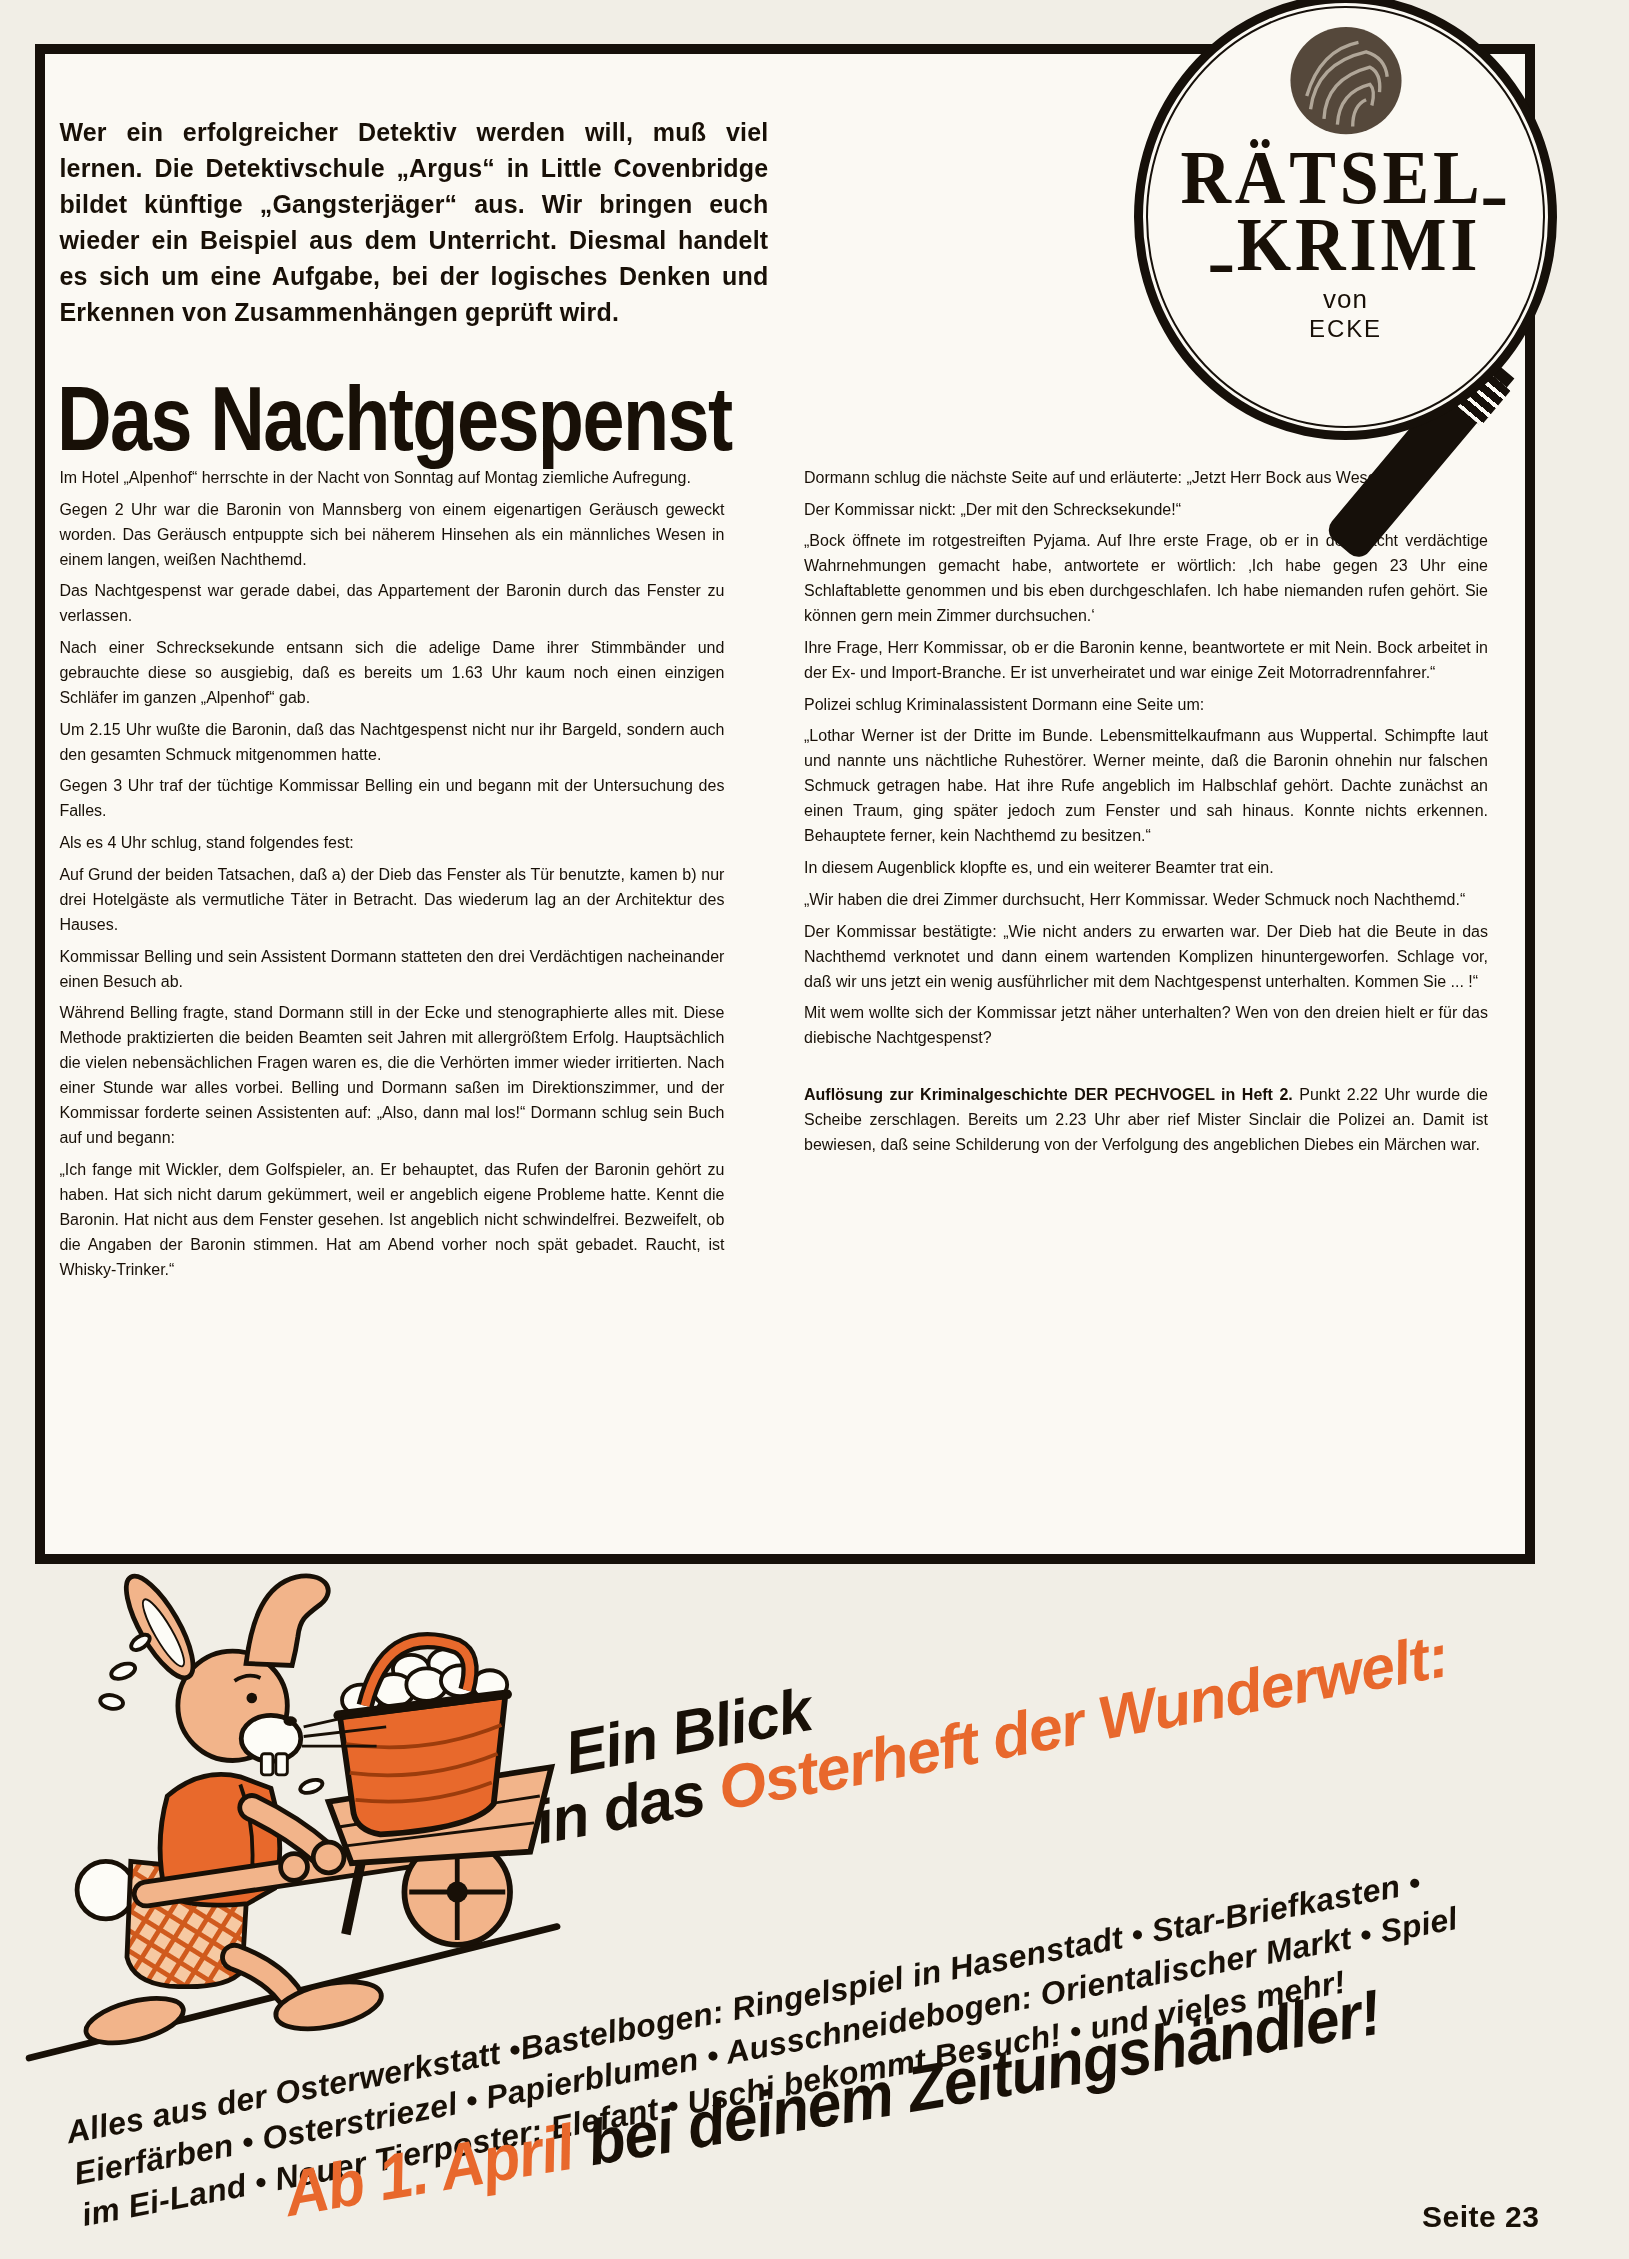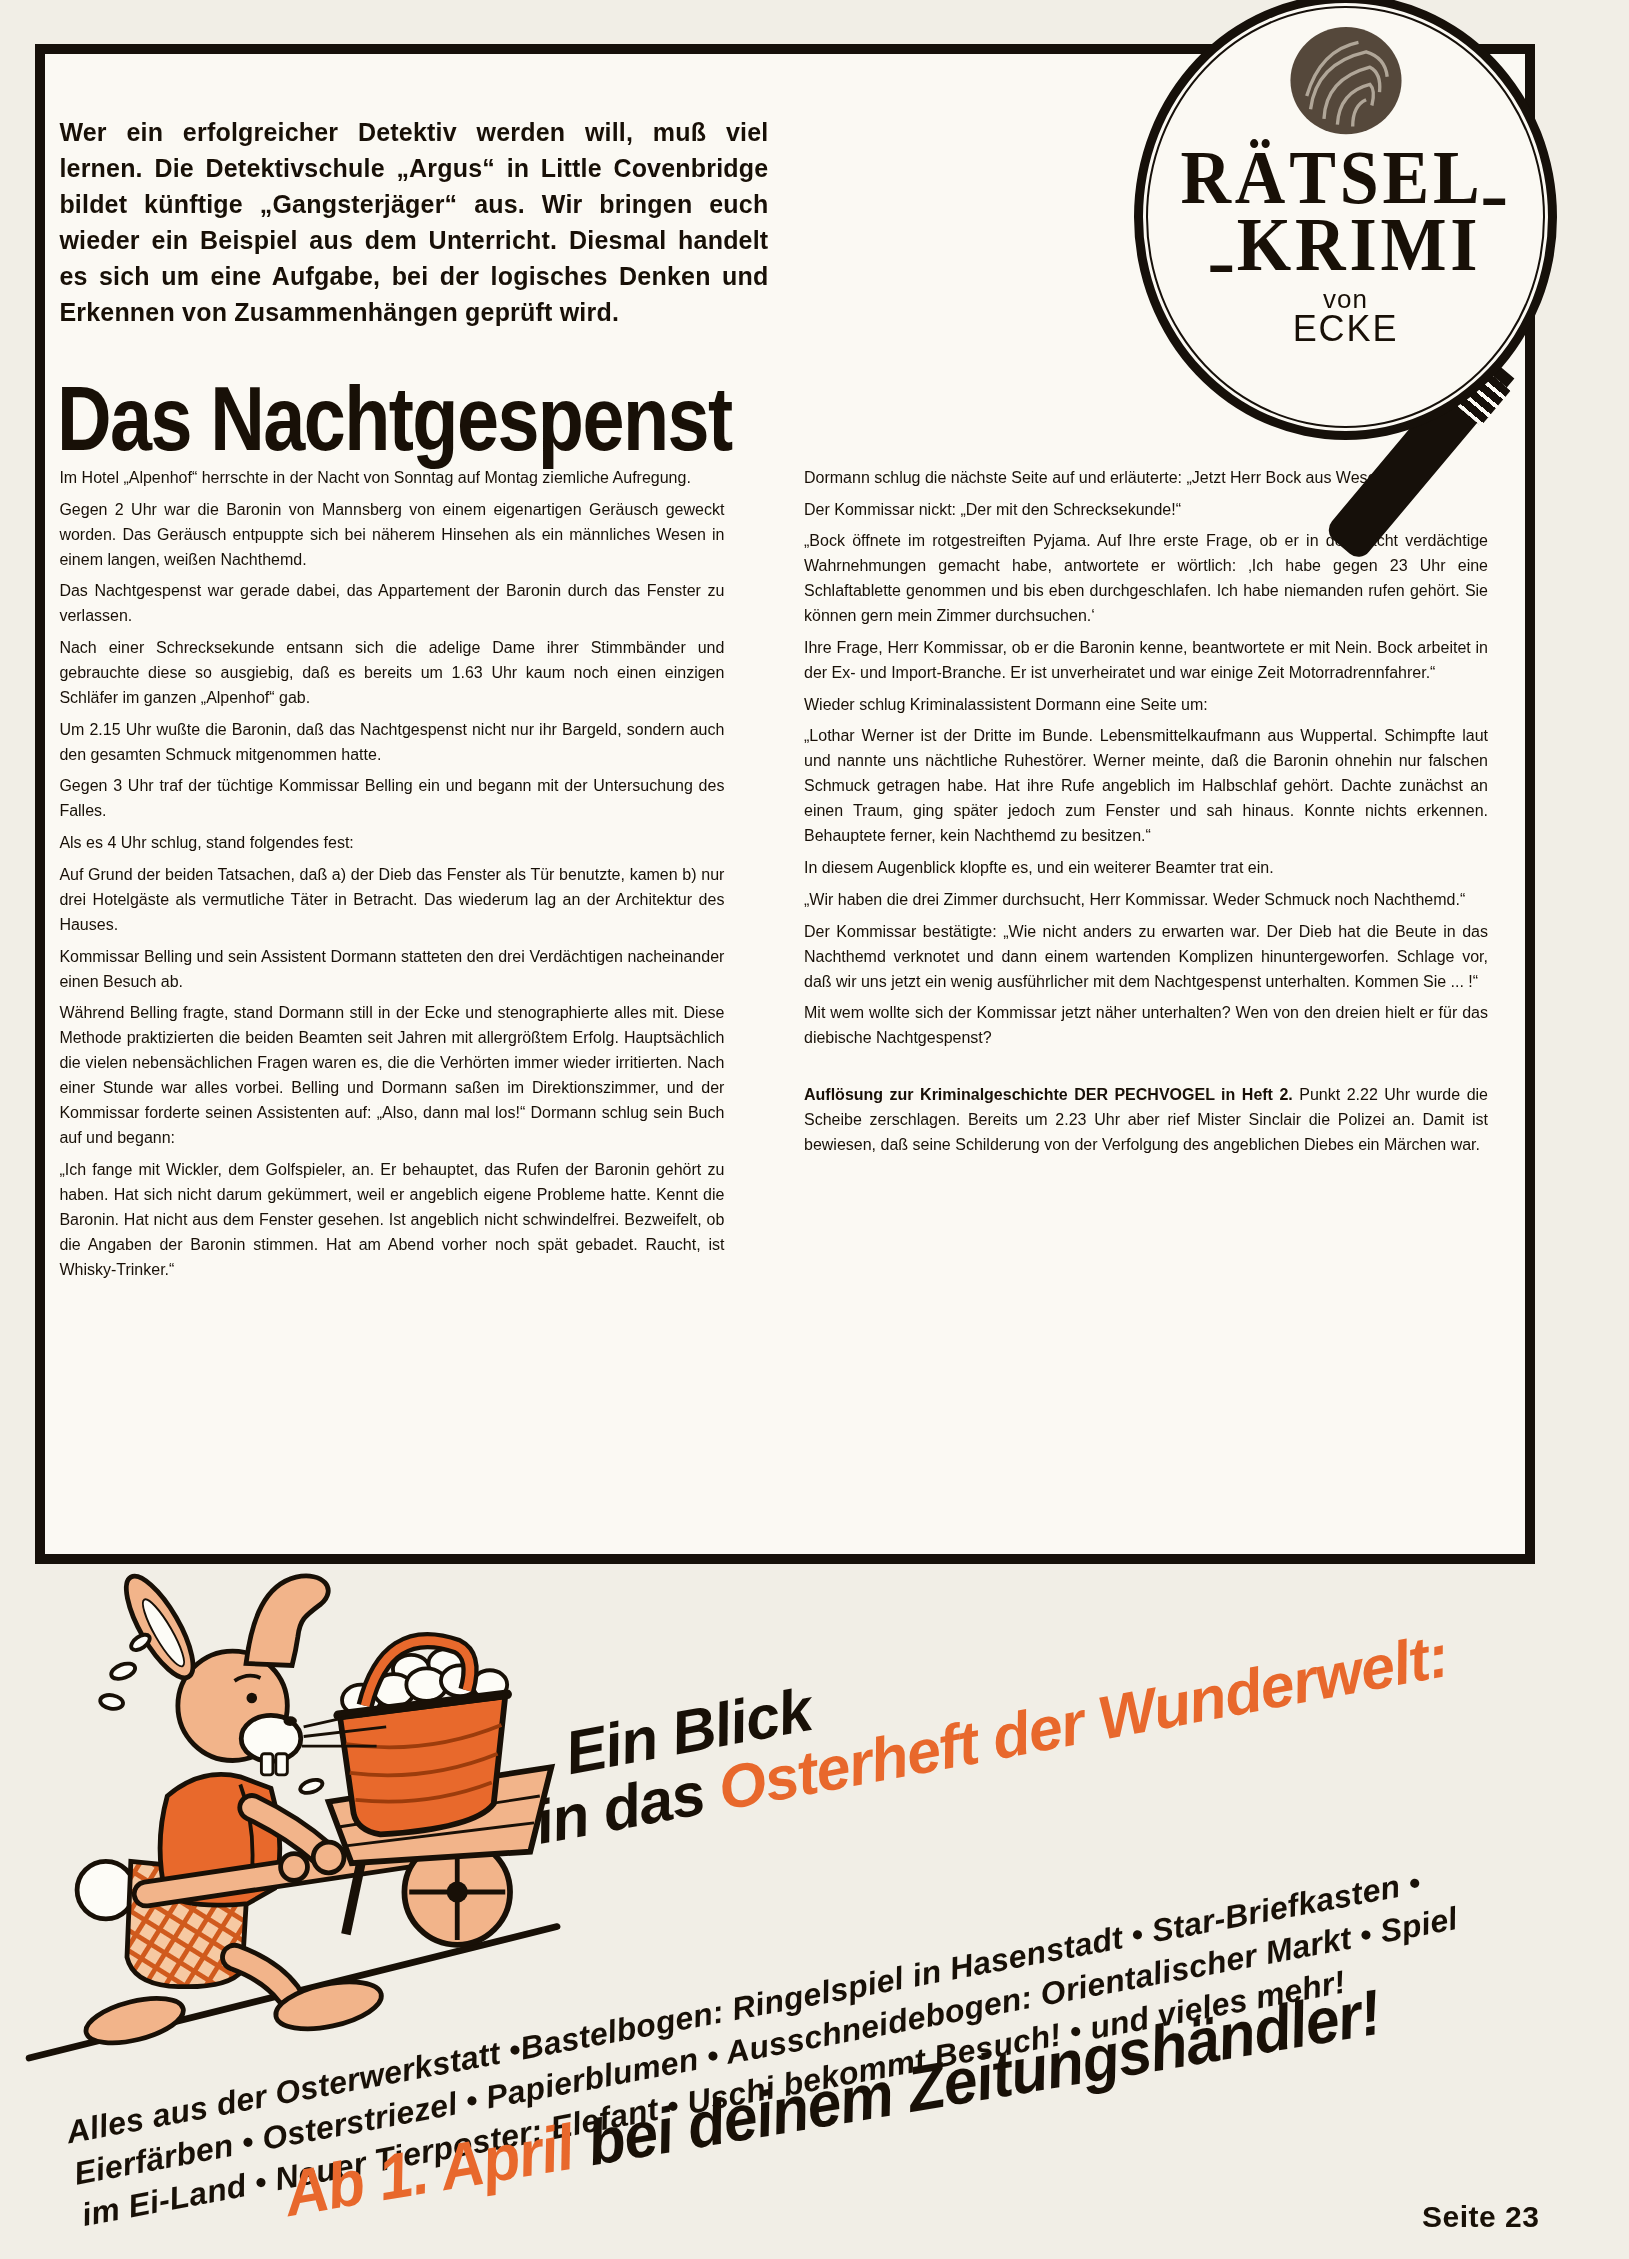--- a/index.html
+++ b/index.html
@@ -43,21 +43,21 @@
   }
   .fingerprint{margin-top:17.3px;width:136px;height:123px;flex:0 0 auto;}
   .logo-line{
     font-family:"Liberation Serif", serif;font-weight:bold;
     font-size:70px;line-height:67px;letter-spacing:3.8px;white-space:nowrap;
     transform:scaleY(1.08);
   }
   .logo-line .dash-low{display:inline-block;transform:translateY(15.4px) scaleX(1.2);}
   .byline{margin-top:7.7px;text-align:center;line-height:29px;}
   .byline .pre{font-size:26px;letter-spacing:1px;}
-  .byline .name{font-size:36px;letter-spacing:1.9px;}
+  .byline .name{font-size:24px;letter-spacing:1.9px;}
   .handle{
     position:absolute;left:1472px;top:363px;width:48px;height:240px;
     background:#16100a;border-radius:0 0 13.4px 13.4px;
     transform:rotate(40deg);transform-origin:50% 0;z-index:4;
   }
   .handle::before{
     content:"";position:absolute;top:11.5px;left:-4.8px;right:-4.8px;height:46px;
     background:repeating-linear-gradient(180deg,#16100a 0 7.7px,#fbf9f3 7.7px 11.5px);
   }
   
@@ -107,21 +107,21 @@
       <p class="para">Während Belling fragte, stand Dormann still in der Ecke und stenographierte alles mit. Diese Methode praktizierten die beiden Beamten seit Jahren mit allergrößtem Erfolg. Hauptsächlich die vielen nebensächlichen Fragen waren es, die die Verhörten immer wieder irritierten. Nach einer Stunde war alles vorbei. Belling und Dormann saßen im Direktionszimmer, und der Kommissar forderte seinen Assistenten auf: „Also, dann mal los!“ Dormann schlug sein Buch auf und begann:</p>
       <p class="para">„Ich fange mit Wickler, dem Golfspieler, an. Er behauptet, das Rufen der Baronin gehört zu haben. Hat sich nicht darum gekümmert, weil er angeblich eigene Probleme hatte. Kennt die Baronin. Hat nicht aus dem Fenster gesehen. Ist angeblich nicht schwindelfrei. Bezweifelt, ob die Angaben der Baronin stimmen. Hat am Abend vorher noch spät gebadet. Raucht, ist Whisky-Trinker.“</p>
     </div>
 
   <div class="col col-right">
     <div>
         <p class="para">Dormann schlug die nächste Seite auf und erläuterte: „Jetzt Herr Bock aus Wesel!“</p>
         <p class="para">Der Kommissar nickt: „Der mit den Schrecksekunde!“</p>
         <p class="para">„Bock öffnete im rotgestreiften Pyjama. Auf Ihre erste Frage, ob er in der Nacht verdächtige Wahrnehmungen gemacht habe, antwortete er wörtlich: ‚Ich habe gegen 23 Uhr eine Schlaftablette genommen und bis eben durchgeschlafen. Ich habe niemanden rufen gehört. Sie können gern mein Zimmer durchsuchen.‘</p>
         <p class="para">Ihre Frage, Herr Kommissar, ob er die Baronin kenne, beantwortete er mit Nein. Bock arbeitet in der Ex- und Import-Branche. Er ist unverheiratet und war einige Zeit Motorradrennfahrer.“</p>
-        <p class="para">Wieder schlug Kriminalassistent Dormann eine Seite um:</p>
+        <p class="para">Polizei schlug Kriminalassistent Dormann eine Seite um:</p>
         <p class="para">„Lothar Werner ist der Dritte im Bunde. Lebensmittelkaufmann aus Wuppertal. Schimpfte laut und nannte uns nächtliche Ruhestörer. Werner meinte, daß die Baronin ohnehin nur falschen Schmuck getragen habe. Hat ihre Rufe angeblich im Halbschlaf gehört. Dachte zunächst an einen Traum, ging später jedoch zum Fenster und sah hinaus. Konnte nichts erkennen. Behauptete ferner, kein Nachthemd zu besitzen.“</p>
         <p class="para">In diesem Augenblick klopfte es, und ein weiterer Beamter trat ein.</p>
         <p class="para">„Wir haben die drei Zimmer durchsucht, Herr Kommissar. Weder Schmuck noch Nachthemd.“</p>
         <p class="para">Der Kommissar bestätigte: „Wie nicht anders zu erwarten war. Der Dieb hat die Beute in das Nachthemd verknotet und dann einem wartenden Komplizen hinuntergeworfen. Schlage vor, daß wir uns jetzt ein wenig ausführlicher mit dem Nachtgespenst unterhalten. Kommen Sie ... !“</p>
       </div>
     <p class="para question">Mit wem wollte sich der Kommissar jetzt näher unterhalten? Wen von den dreien hielt er für das diebische Nachtgespenst?</p>
     <p class="para solution"><span class="bold">Auflösung zur Kriminalgeschichte DER PECHVOGEL in Heft 2.</span> <span>Punkt 2.22 Uhr wurde die Scheibe zerschlagen. Bereits um 2.23 Uhr aber rief Mister Sinclair die Polizei an. Damit ist bewiesen, daß seine Schilderung von der Verfolgung des angeblichen Diebes ein Märchen war.</span></p>
   </div>
 </div>
 

